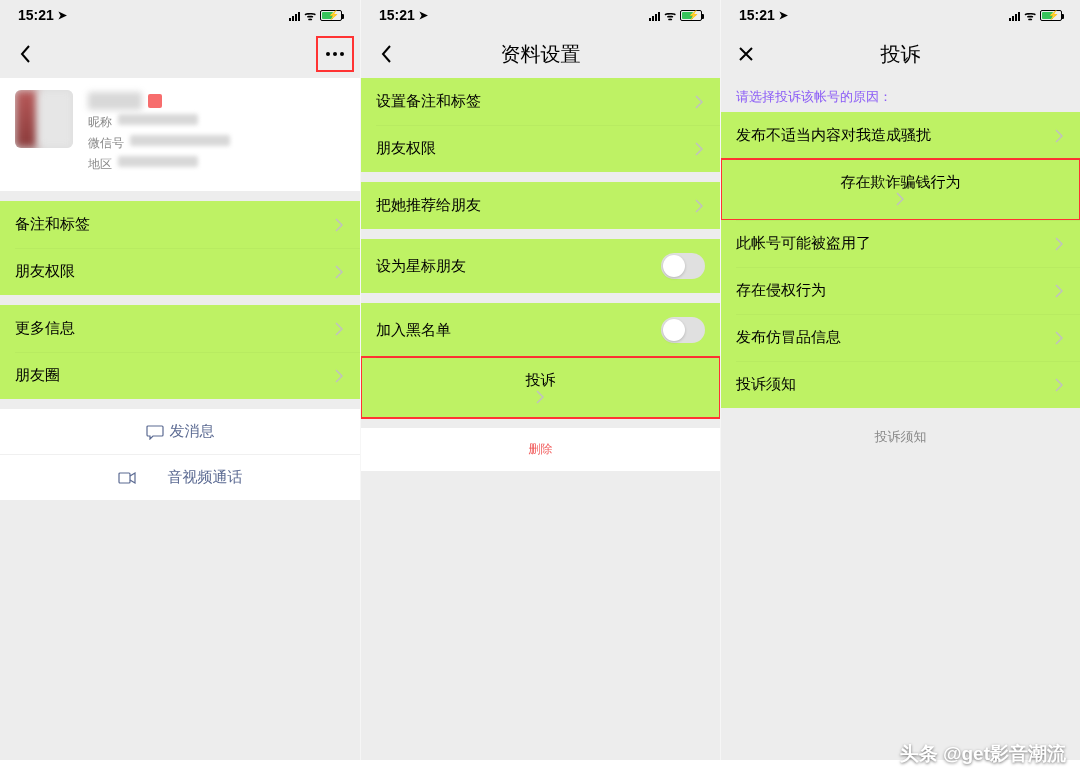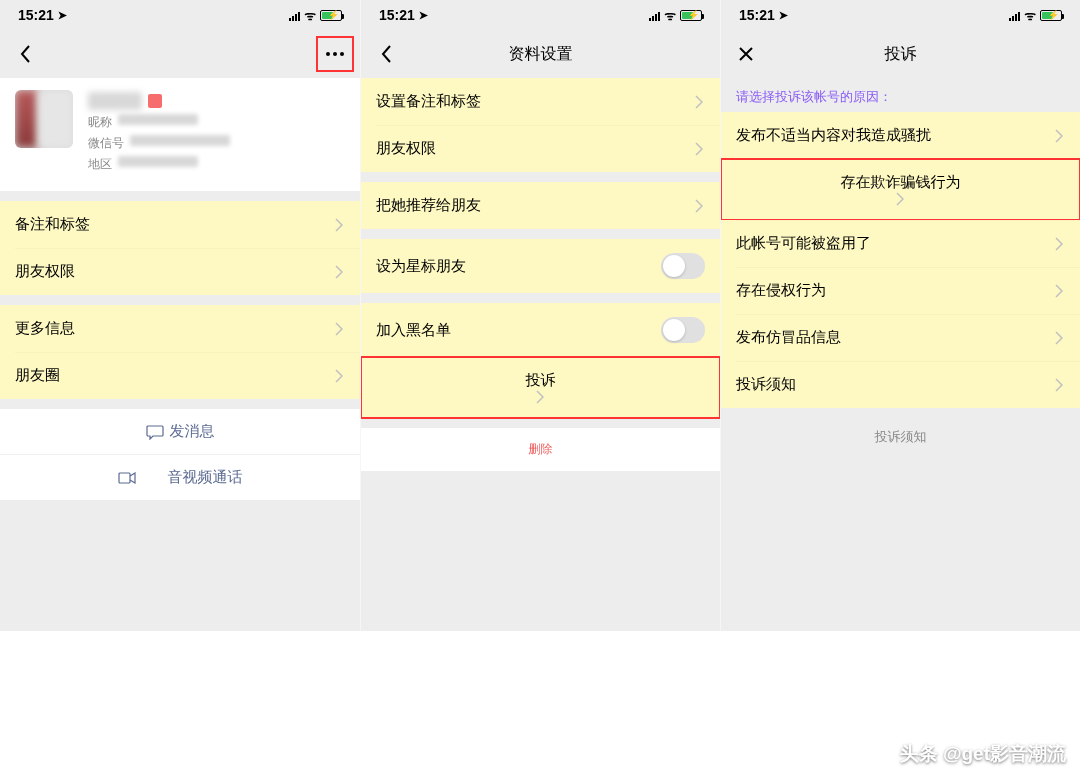--- a/index.html
+++ b/index.html
@@ -6,21 +6,21 @@
     body {
       font-family: -apple-system, "PingFang SC", "Helvetica Neue", sans-serif;
       background: #fff;
       width: 1080px;
       height: 777px;
       display: flex;
       position: relative;
     }
     .screen {
       width: 360px;
-      height: 631px;
+      height: 760px;
       background: #ededed;
       position: relative;
       display: flex;
       flex-direction: column;
       overflow: hidden;
     }
     .screen + .screen { border-left: 1px solid #f6f6f6; }
     .status-bar {
       height: 30px;
       background: #ededed;
@@ -40,21 +40,21 @@
       display: flex;
       align-items: center;
       justify-content: space-between;
       padding: 0 12px;
       position: relative;
     }
     .nav-title {
       position: absolute;
       left: 50%;
       transform: translateX(-50%);
-      font-size: 16px;
+      font-size: 20px;
       font-weight: 500;
       color: #000;
     }
     .back-btn, .close-btn, .more-btn {
       width: 26px;
       height: 26px;
       display: flex;
       align-items: center;
       justify-content: center;
       cursor: pointer;
@@ -123,21 +123,21 @@
     .profile-line-val {
       background: #d8d8d8;
       filter: blur(2px);
       width: 80px;
       height: 11px;
       border-radius: 2px;
     }
     .profile-line-val.long { width: 100px; }
     .section-gap { height: 10px; background: #ededed; }
     .list-item {
-      background: #fef9c3;
+      background: #bef264;
       padding: 14px 15px;
       display: flex;
       align-items: center;
       justify-content: space-between;
       font-size: 15px;
       color: #000;
       position: relative;
       cursor: pointer;
     }
     .list-item + .list-item::before {

